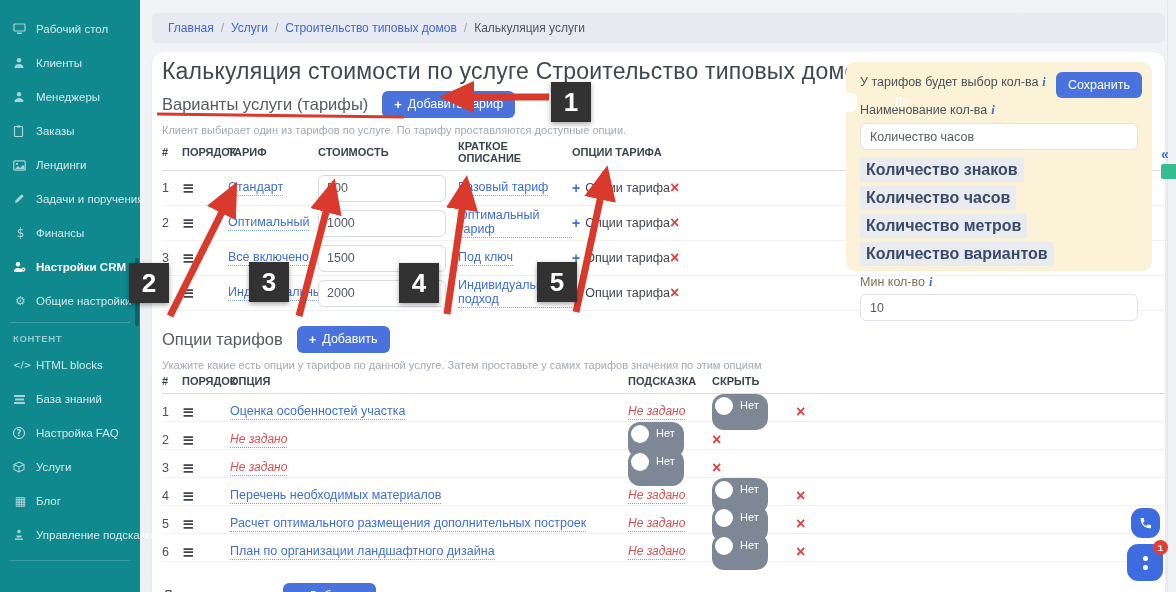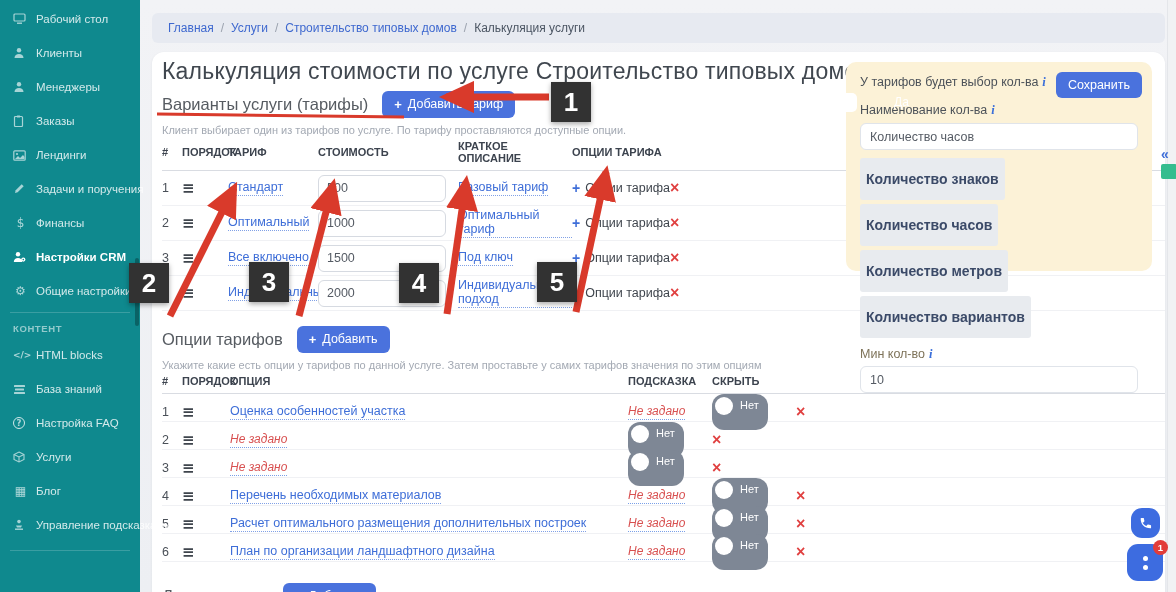--- a/index.html
+++ b/index.html
@@ -2,21 +2,21 @@
 <html><head>
 <meta charset="utf-8">
 <style>
   * { margin:0; padding:0; box-sizing:border-box; }
   body { font-family:"Liberation Sans", sans-serif; }
   .page { position:relative; width:1176px; height:592px; overflow:hidden;
           background:linear-gradient(180deg,#f2f3f6,#edeff3); }
 
   
   .sidebar { position:absolute; left:0; top:0; width:140px; height:592px;
-             background:#0f898e; color:#fff; padding-top:2px; z-index:2; }
+             background:#0f898e; color:#fff; padding-top:12px; z-index:2; }
   .side-item { height:34px; display:flex; align-items:center; gap:8px;
                padding-left:13px; color:rgba(255,255,255,.82); font-size:11.5px;
                cursor:pointer; white-space:nowrap; }
   .side-item .ic { width:15px; text-align:center; opacity:.8; font-size:12px;
                    font-family:"DejaVu Sans", sans-serif; flex:0 0 15px; }
   .side-item svg { display:block; opacity:.8; }
   .side-item.active { color:#fff; font-weight:bold; }
   .side-item.active .ic, .side-item.active svg { opacity:1; }
   .side-sep { border-top:1px solid rgba(255,255,255,.18); margin:4px 10px 2px; }
   .side-label { padding:8px 0 4px 13px; font-size:9.5px; font-weight:bold;
@@ -85,22 +85,22 @@
   .toggle-on { margin-top:9px; width:92px; height:25px; background:#2fbd8e;
                border-radius:13px; position:relative; cursor:pointer; }
   .toggle-on .tlabel { position:absolute; left:34px; top:5px; color:#fff; font-size:12px; }
   .toggle-on .knob { position:absolute; right:3px; top:3px; width:19px; height:19px;
                      background:#fff; border-radius:5px; }
   .p-label2 { margin-top:13px; font-size:12.5px; color:#4c5259; }
   .p-input { margin-top:5px; width:100%; height:27px; border:1px solid #e0e4ea;
              border-radius:6px; padding:0 9px; font-size:12.5px; color:#555b64;
              font-family:inherit; background:#fff; }
   .chips { margin-top:8px; display:flex; flex-wrap:wrap; gap:4px; width:250px; }
-  .chip { background:#e8ebef; color:#3b4a68; font-size:14px; font-weight:bold;
-          padding:13px 6px; border-radius:3px; cursor:pointer; }
+  .chip { background:#e8ebef; color:#3b4a68; font-size:16px; font-weight:bold;
+          padding:3px 6px; border-radius:3px; cursor:pointer; }
   .p-label3 { margin-top:9px; font-size:12.5px; color:#7d7258; }
 
   
   .annotations { position:absolute; inset:0; z-index:5; pointer-events:none; }
   .numbox { position:absolute; width:40px; height:40px; background:#323232;
             color:#fff; font-size:26px; font-weight:bold; display:flex;
             align-items:center; justify-content:center;
             box-shadow:0 2px 5px rgba(0,0,0,.35); }
 
   

